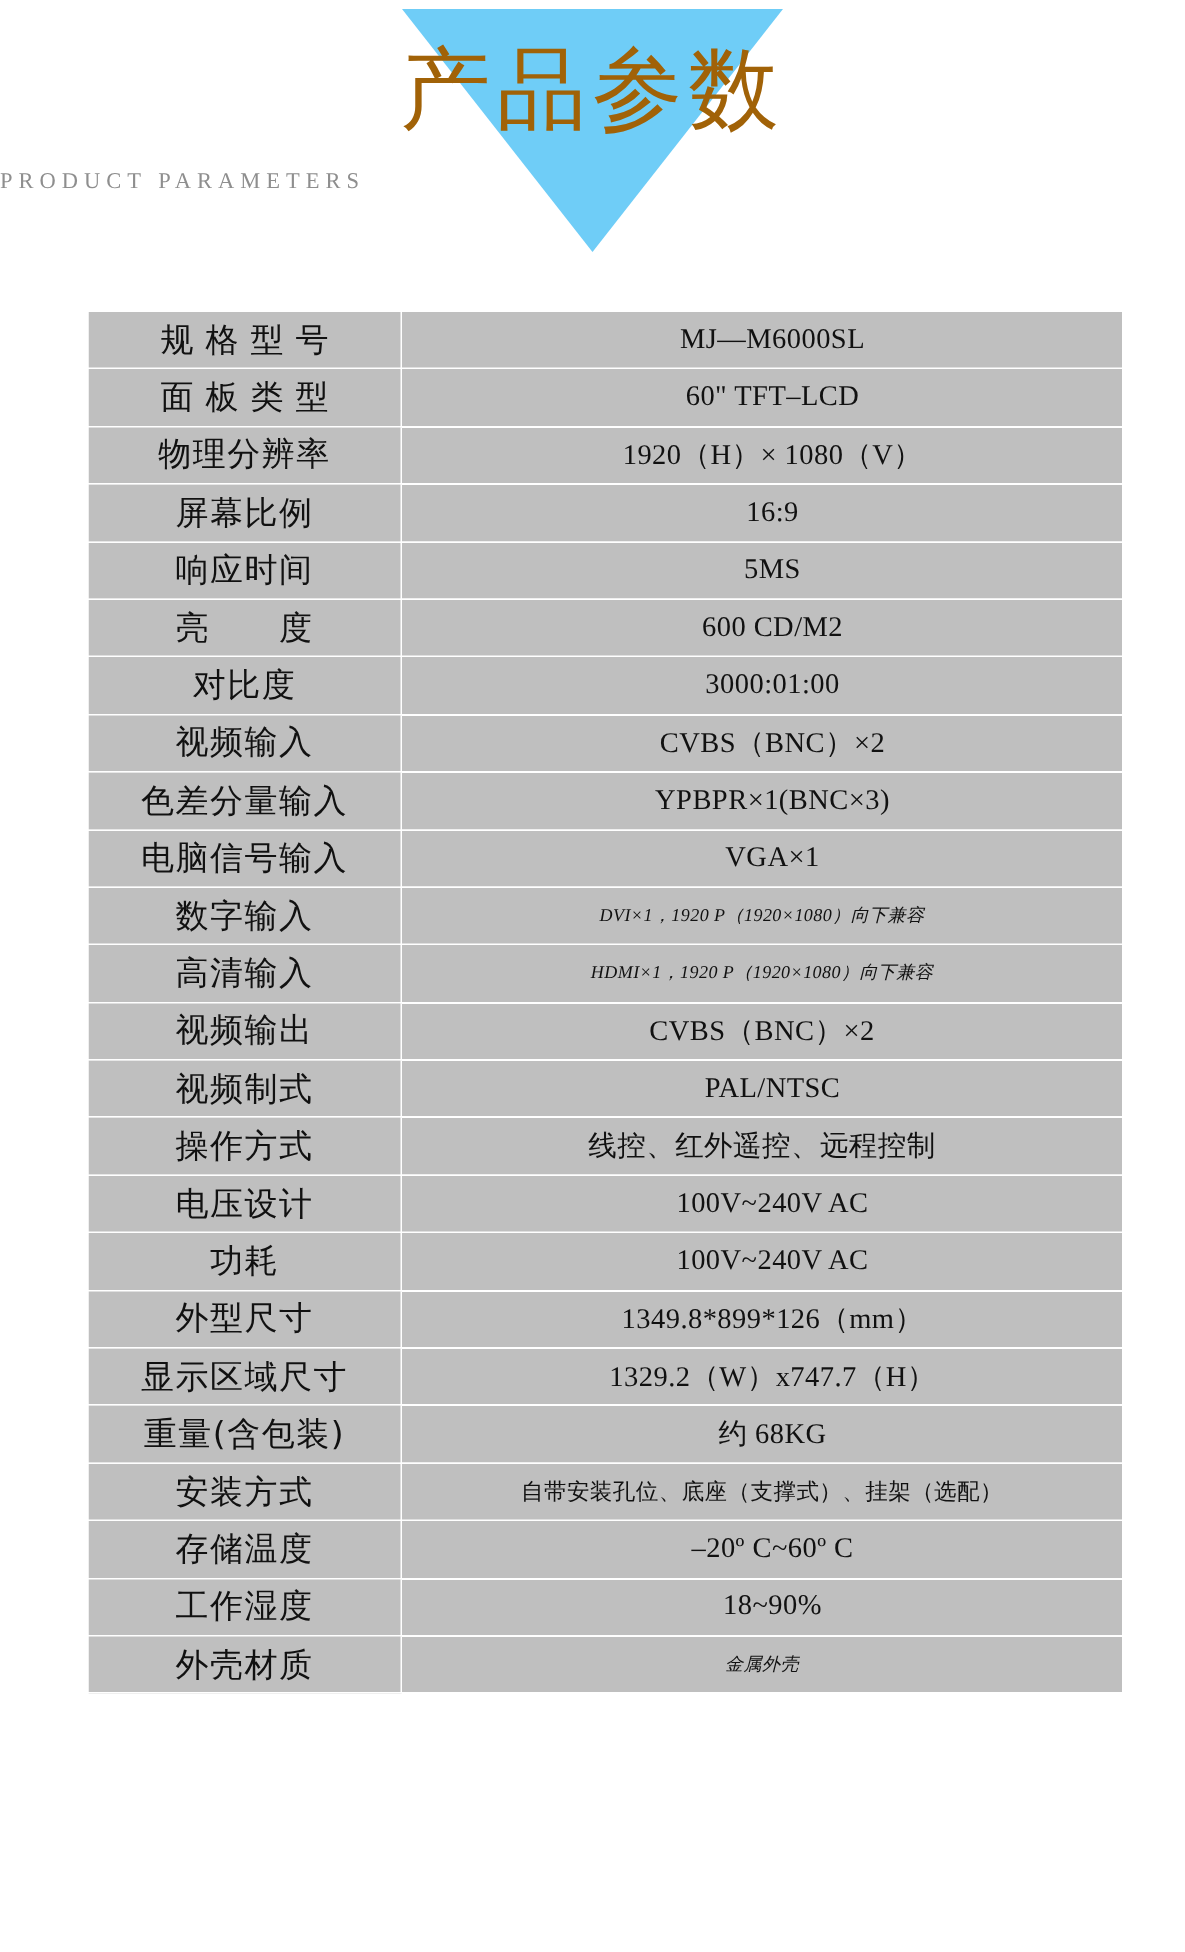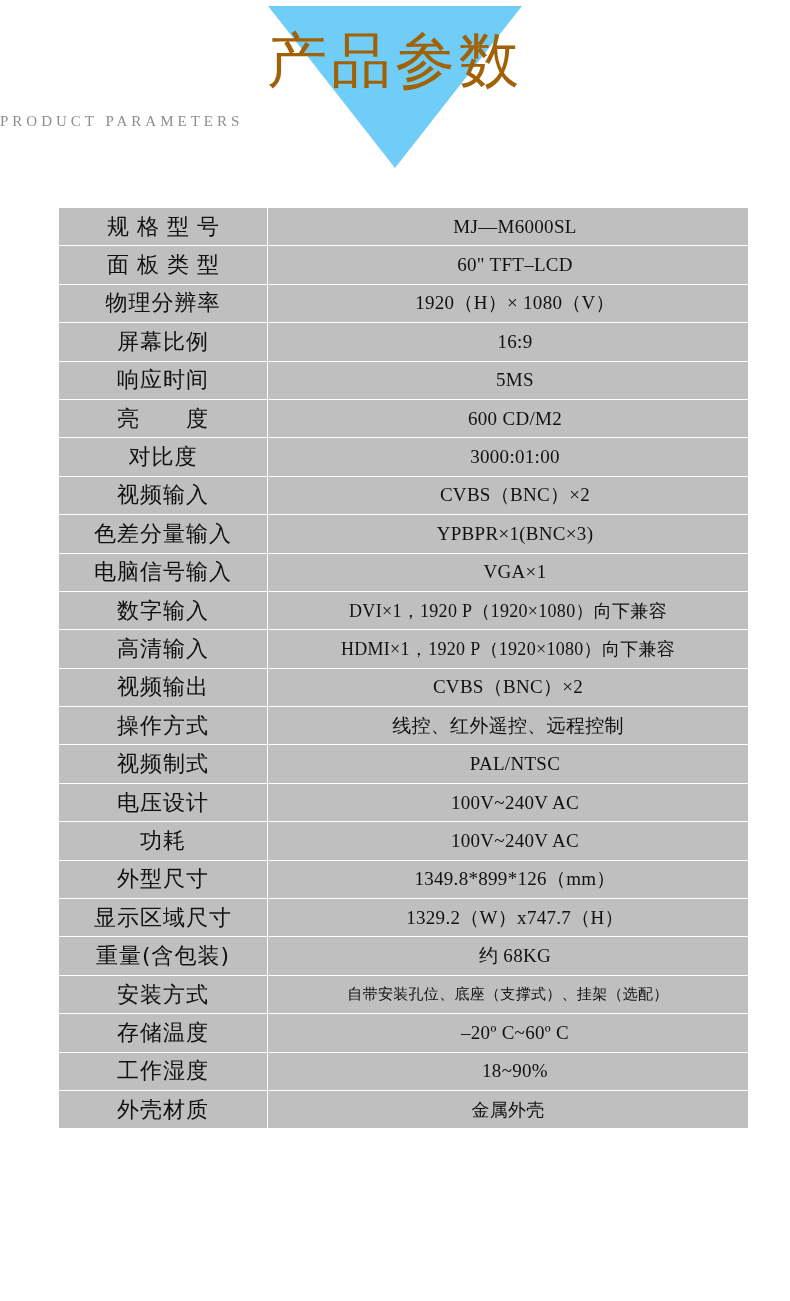--- a/index.html
+++ b/index.html
@@ -93,21 +93,22 @@
     white-space: nowrap;
     overflow: hidden;
     text-align: center;
   }
   
   .spec-table td.value.center {
     text-align: center;
     padding-left: 0;
   }
   .spec-table td.value.small {
-    font-size: 18px;
+    font-size: 12px;
+    font-style: italic;
   }
   .spec-table td.value.xsmall {
     font-size: 15px;
   }
   .spec-table td.label.wide-spaced {
     letter-spacing: 8px;
     text-indent: 8px;
   }
 </style>
 </head>
@@ -167,28 +168,28 @@
     </tr>
     <tr>
       <td class="label">高清输入</td>
       <td class="value center small">HDMI×1，1920 P（1920×1080）向下兼容</td>
     </tr>
     <tr>
       <td class="label">视频输出</td>
       <td class="value center">CVBS（BNC）×2</td>
     </tr>
     <tr>
+      <td class="label">视频制式</td>
+      <td class="value">PAL/NTSC</td>
+    </tr>
+    <tr>
       <td class="label">操作方式</td>
       <td class="value center">线控、红外遥控、远程控制</td>
     </tr>
     <tr>
-      <td class="label">视频制式</td>
-      <td class="value">PAL/NTSC</td>
-    </tr>
-    <tr>
       <td class="label">电压设计</td>
       <td class="value">100V~240V AC</td>
     </tr>
     <tr>
       <td class="label">功耗</td>
       <td class="value">100V~240V AC</td>
     </tr>
     <tr>
       <td class="label">外型尺寸</td>
       <td class="value">1349.8*899*126（mm）</td>

